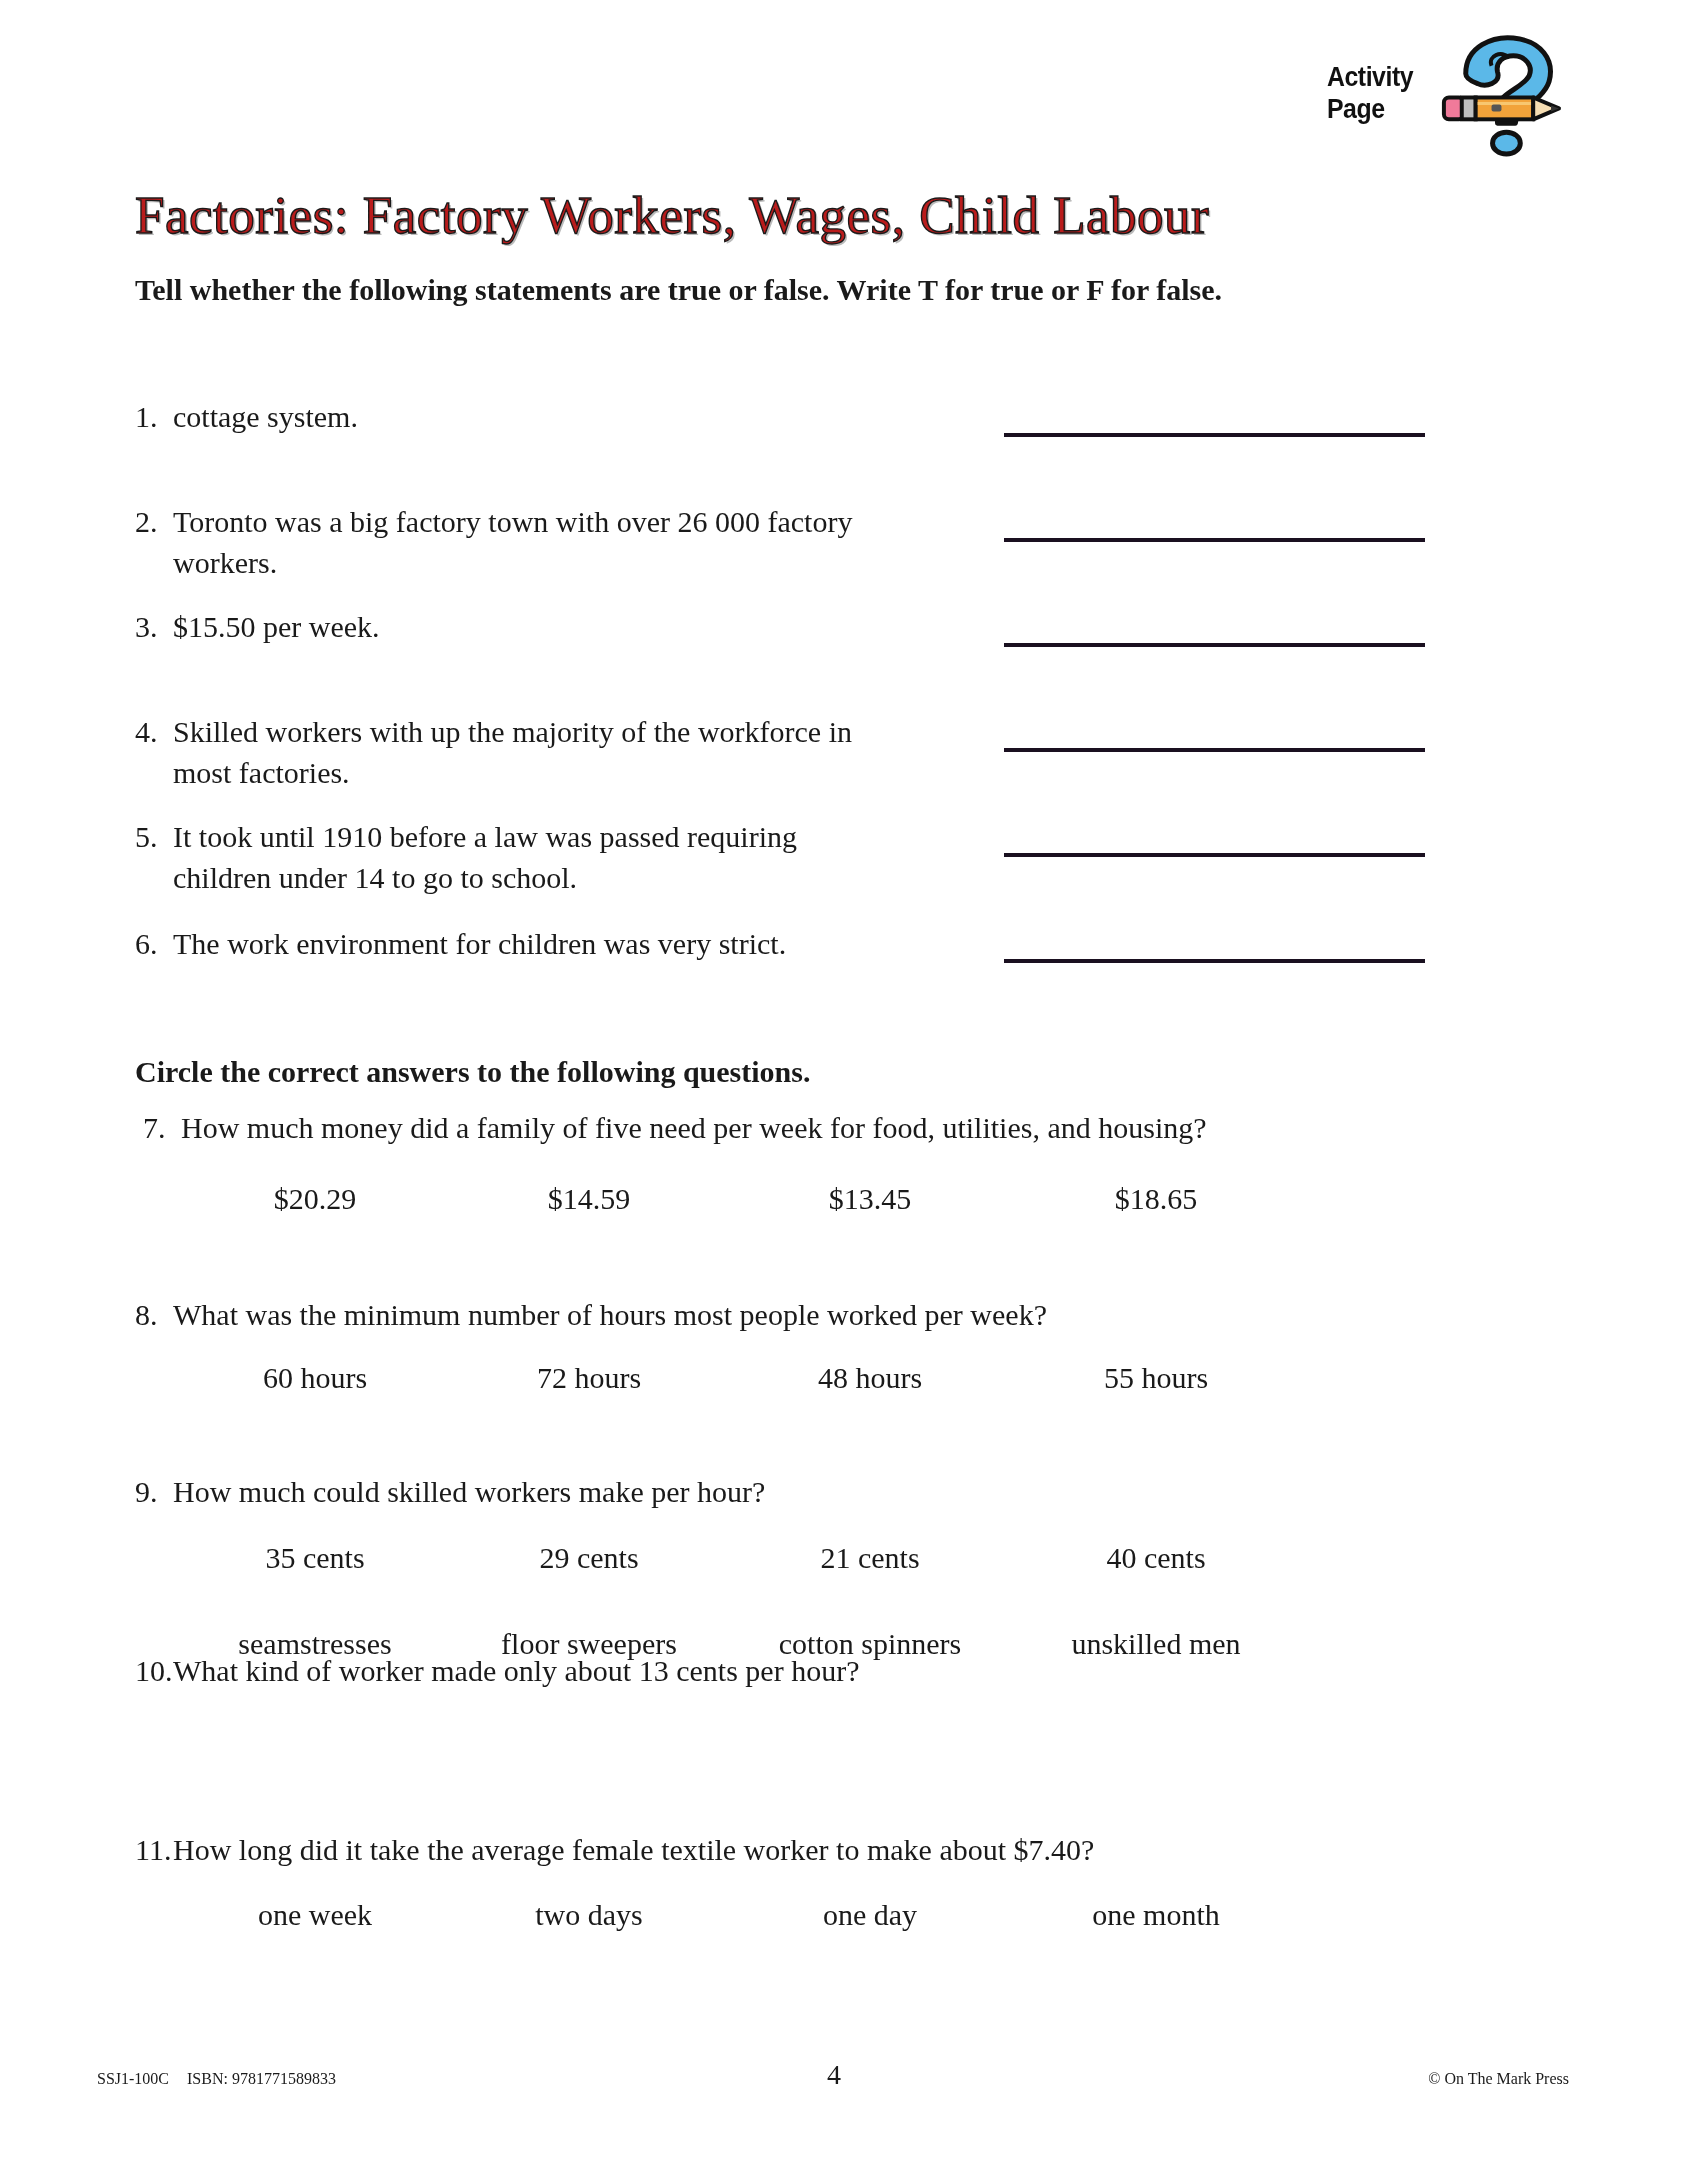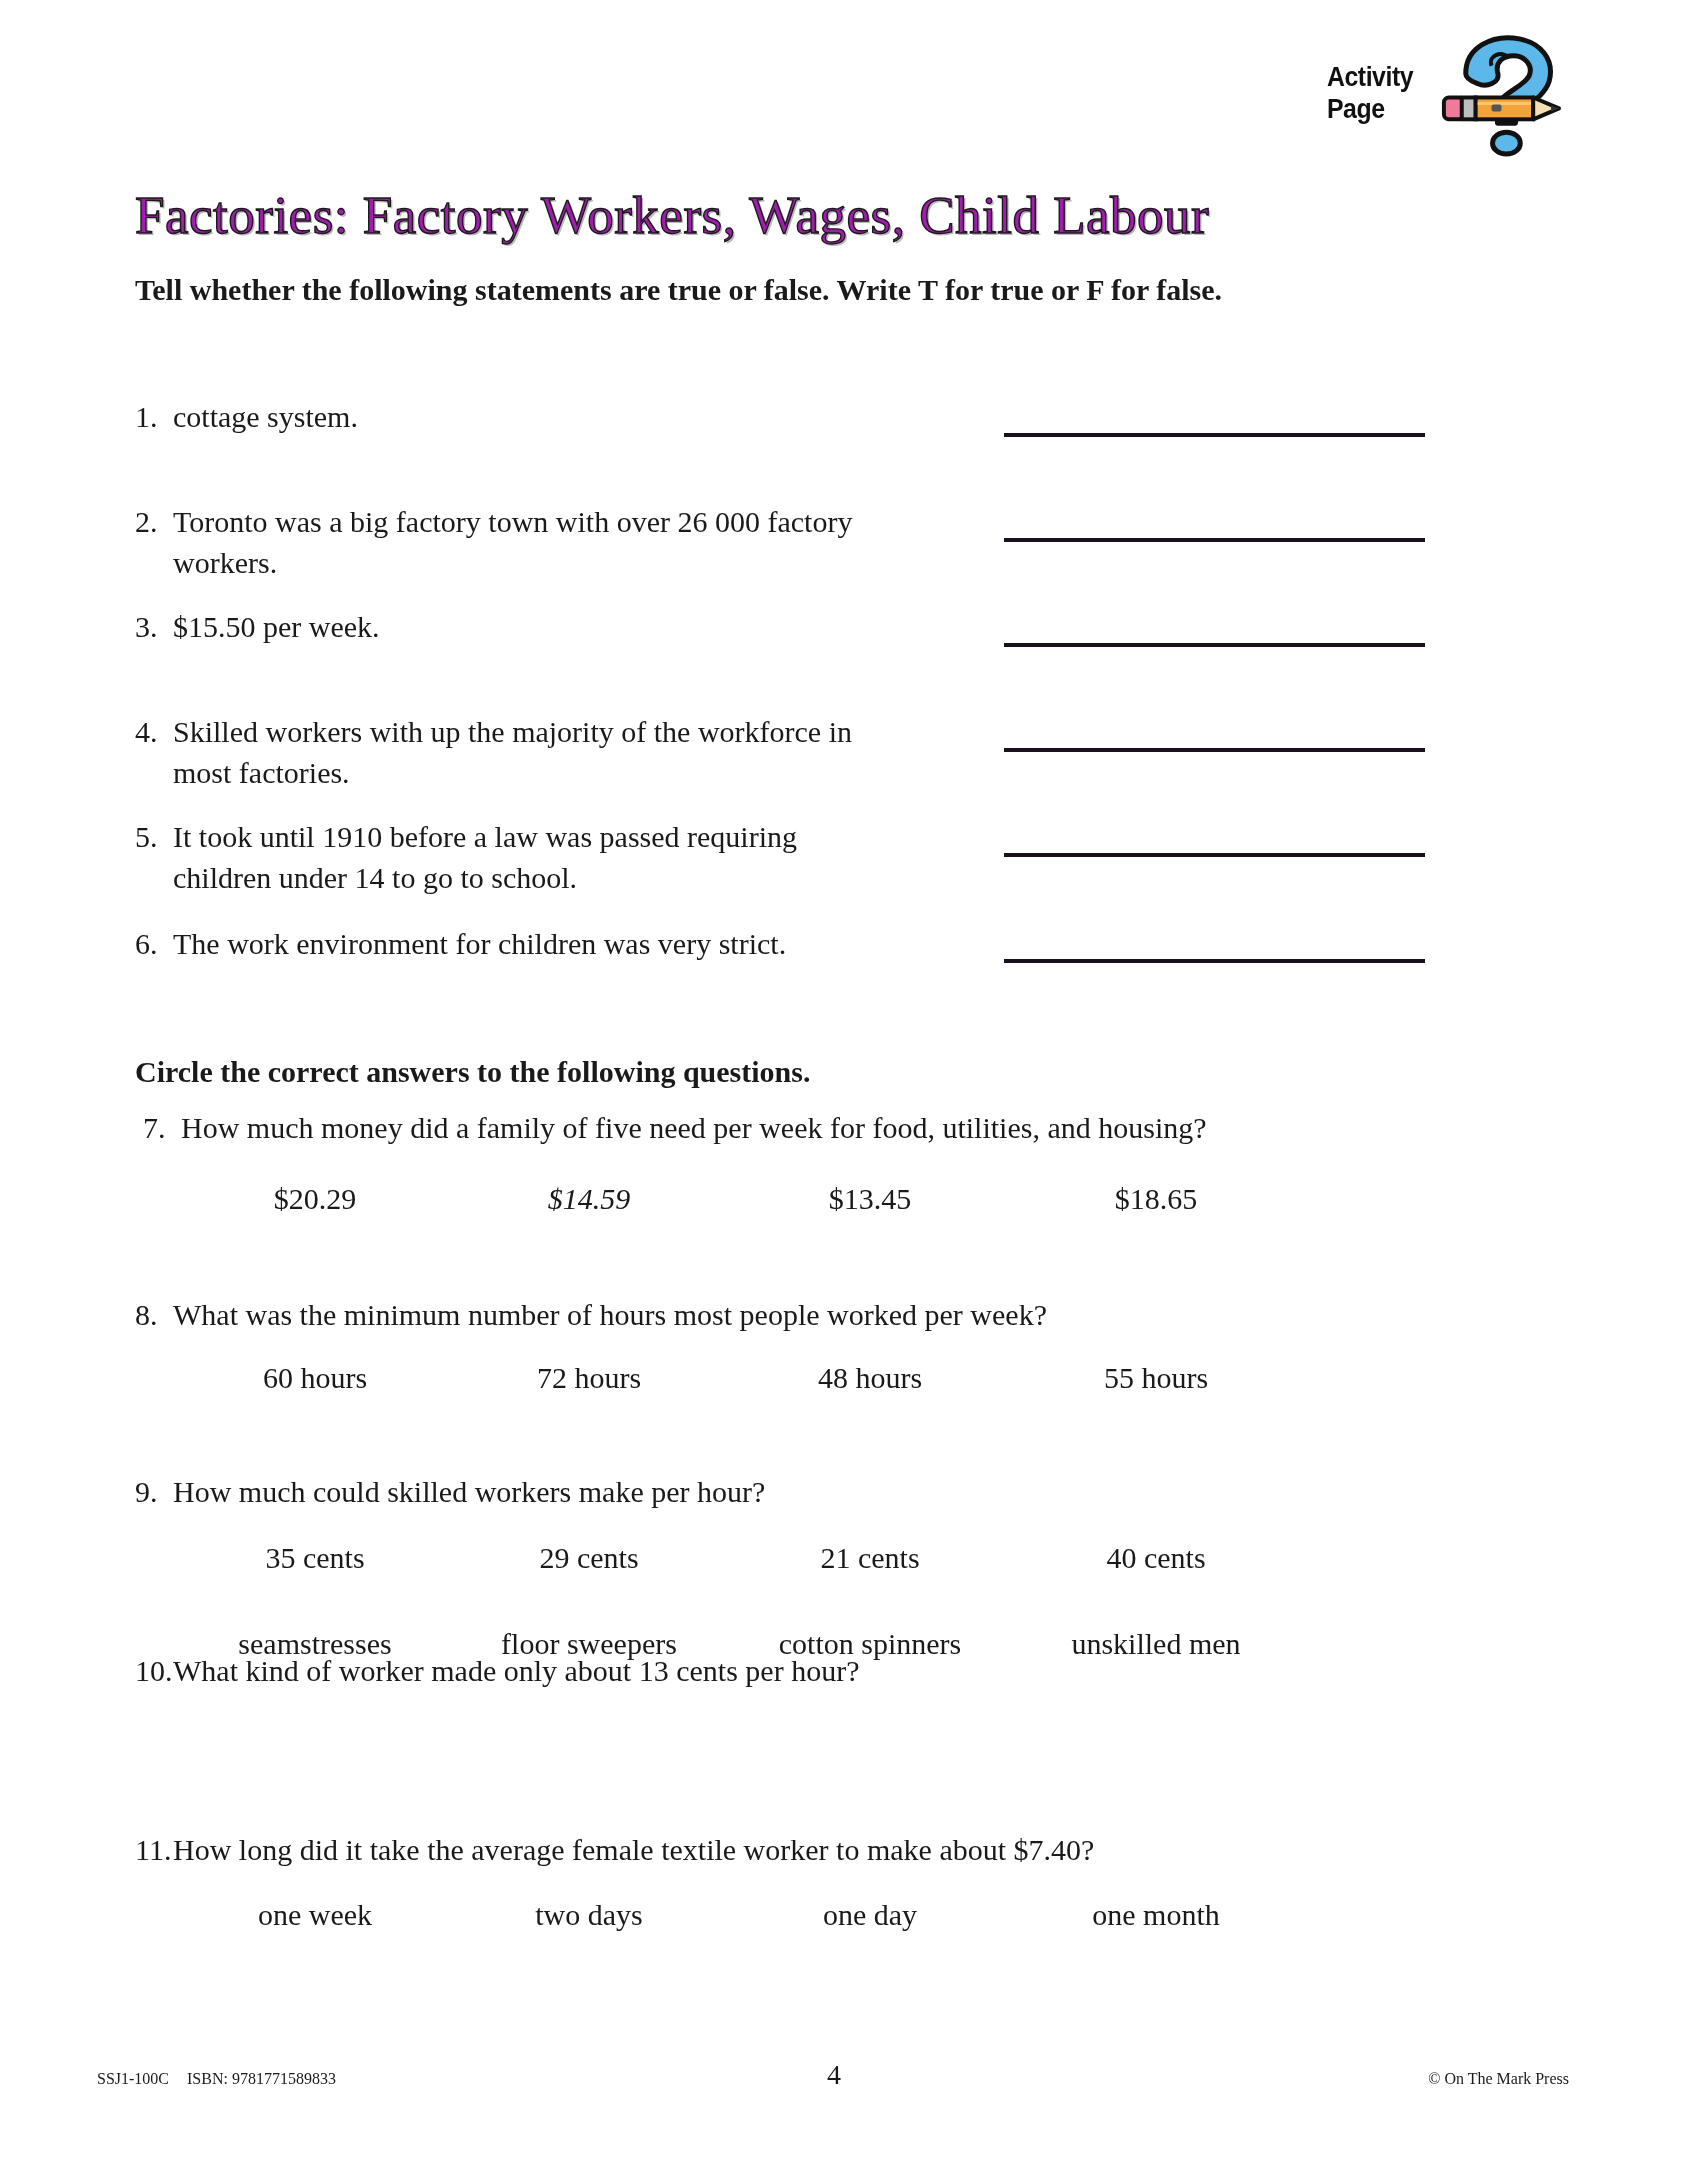--- a/index.html
+++ b/index.html
@@ -5,21 +5,21 @@
   html, body { margin: 0; padding: 0; background: #ffffff; }
   body { width: 1683px; height: 2178px; position: relative; overflow: hidden;
          font-family: "Liberation Serif", "DejaVu Serif", serif; color: #1a1a1a; }
 
   
   .logo-text { position: absolute; left: 1327px; top: 61px; font-family: "Liberation Sans", "DejaVu Sans", sans-serif;
                font-weight: bold; font-size: 27px; line-height: 32px; color: #111; letter-spacing: -0.5px; transform: scaleX(0.92); transform-origin: left top; }
   .logo-icon { position: absolute; left: 1426px; top: 32px; width: 139px; height: 127px; }
 
   
-  .title { position: absolute; left: 135px; top: 186px; font-size: 53px; line-height: 59px; color: #a21caf;
+  .title { position: absolute; left: 135px; top: 186px; font-size: 53px; line-height: 59px; color: #b91c1c;
            -webkit-text-stroke: 1.4px #1a1a1a; letter-spacing: 0.5px; font-weight: normal;
            text-shadow: 2px 2px 0 #bbb; }
   .instruction { position: absolute; left: 135px; top: 271px; font-size: 30px; font-weight: bold; line-height: 38px; }
 
   
   .tf-item { position: absolute; left: 135px; width: 832px; font-size: 30px; line-height: 41px; }
   .tf-item .num { position: absolute; left: 0; top: 0; }
   .tf-item .txt { display: block; padding-left: 38px; }
   .answer-line { position: absolute; left: 1004px; width: 421px; height: 4px; background: #1a1020; }
 
@@ -103,21 +103,21 @@
 </div>
 <div class="answer-line" style="top:959px;"></div>
 
 <div class="section-head">Circle the correct answers to the following questions.</div>
 
 <div class="mc-question" style="top:1108px;margin-left:8px;">
   <span class="num">7.</span><span>How much money did a family of five need per week for food, utilities, and housing?</span>
 </div>
 <div class="mc-options" style="top:1179px;">
   <span class="mc-option" style="left:315px;">$20.29</span>
-  <span class="mc-option" style="left:589px;font-style:italic;">$14.59</span>
+  <span class="mc-option" style="left:589px;">$14.59</span>
   <span class="mc-option" style="left:870px;">$13.45</span>
   <span class="mc-option" style="left:1156px;">$18.65</span>
 </div>
 
 <div class="mc-question" style="top:1295px;">
   <span class="num">8.</span><span>What was the minimum number of hours most people worked per week?</span>
 </div>
 <div class="mc-options" style="top:1358px;">
   <span class="mc-option" style="left:315px;">60 hours</span>
   <span class="mc-option" style="left:589px;">72 hours</span>

